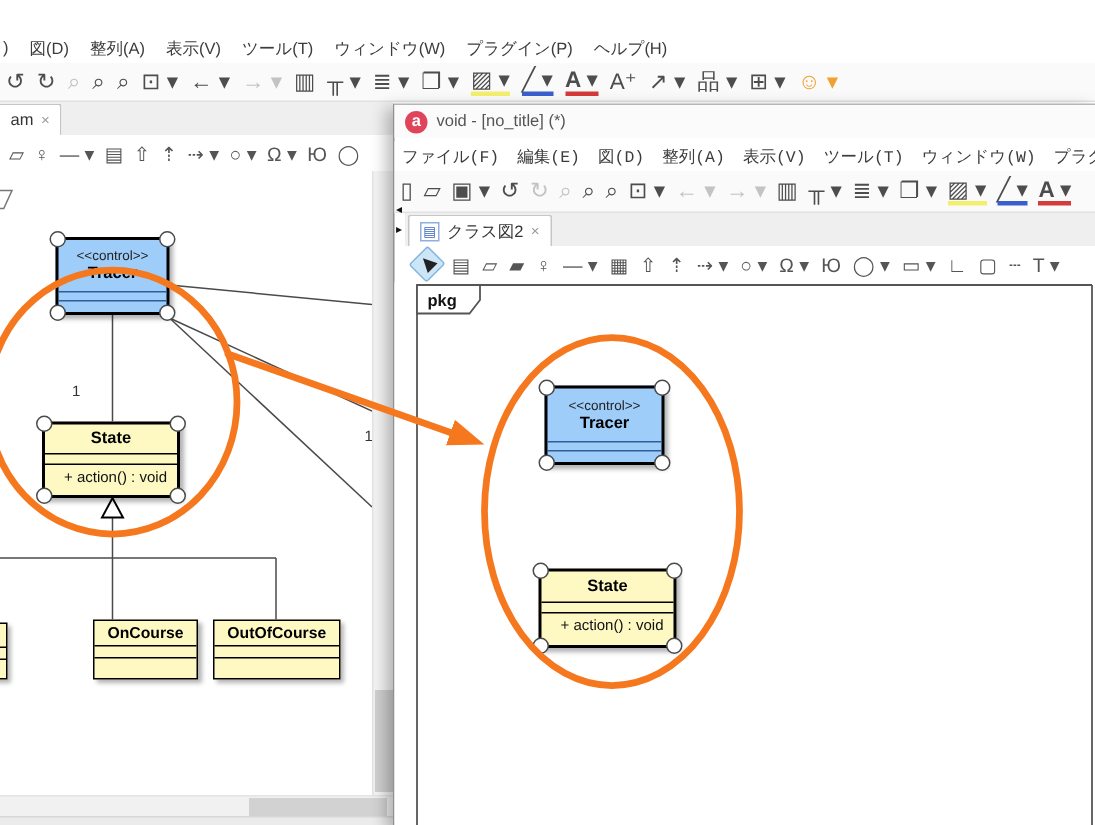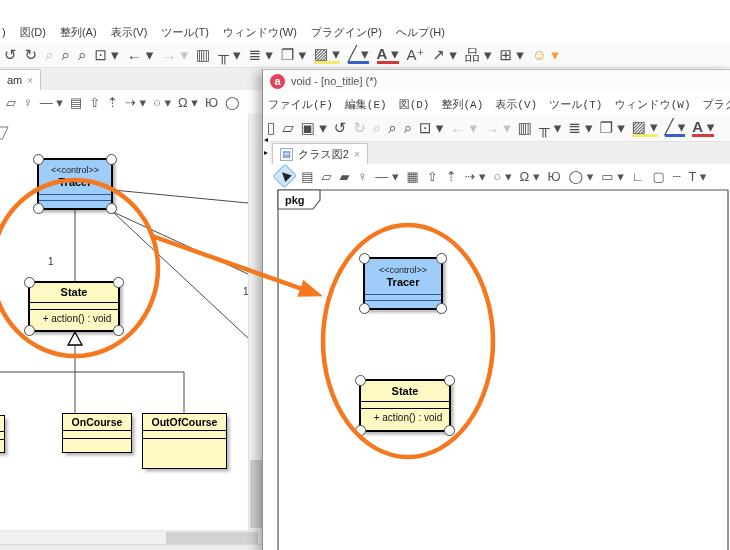--- a/index.html
+++ b/index.html
@@ -162,21 +162,21 @@
       </div>
 
       <div class="cls green thin" style="left:40px;top:299px;width:70px;height:40px;margin-left:22px;">
         <div class="hd" style="height:16px;">
           <div class="cname" style="font-size:10.5px;">OnCourse</div>
         </div>
         <div class="cmp" style="height:8px;"></div>
         <div class="cmp" style="flex:1;"></div>
       </div>
 
-      <div class="cls green thin" style="left:142px;top:299px;width:85px;height:56px;">
+      <div class="cls green thin" style="left:142px;top:299px;width:85px;height:40px;">
         <div class="hd" style="height:16px;">
           <div class="cname" style="font-size:10.5px;">OutOfCourse</div>
         </div>
         <div class="cmp" style="height:8px;"></div>
         <div class="cmp" style="flex:1;"></div>
       </div>
 
       <div class="cls green thin" style="left:-66px;top:301px;width:71px;height:38px;">
         <div class="hd" style="height:15px;"></div>
         <div class="cmp" style="height:8px;"></div>

